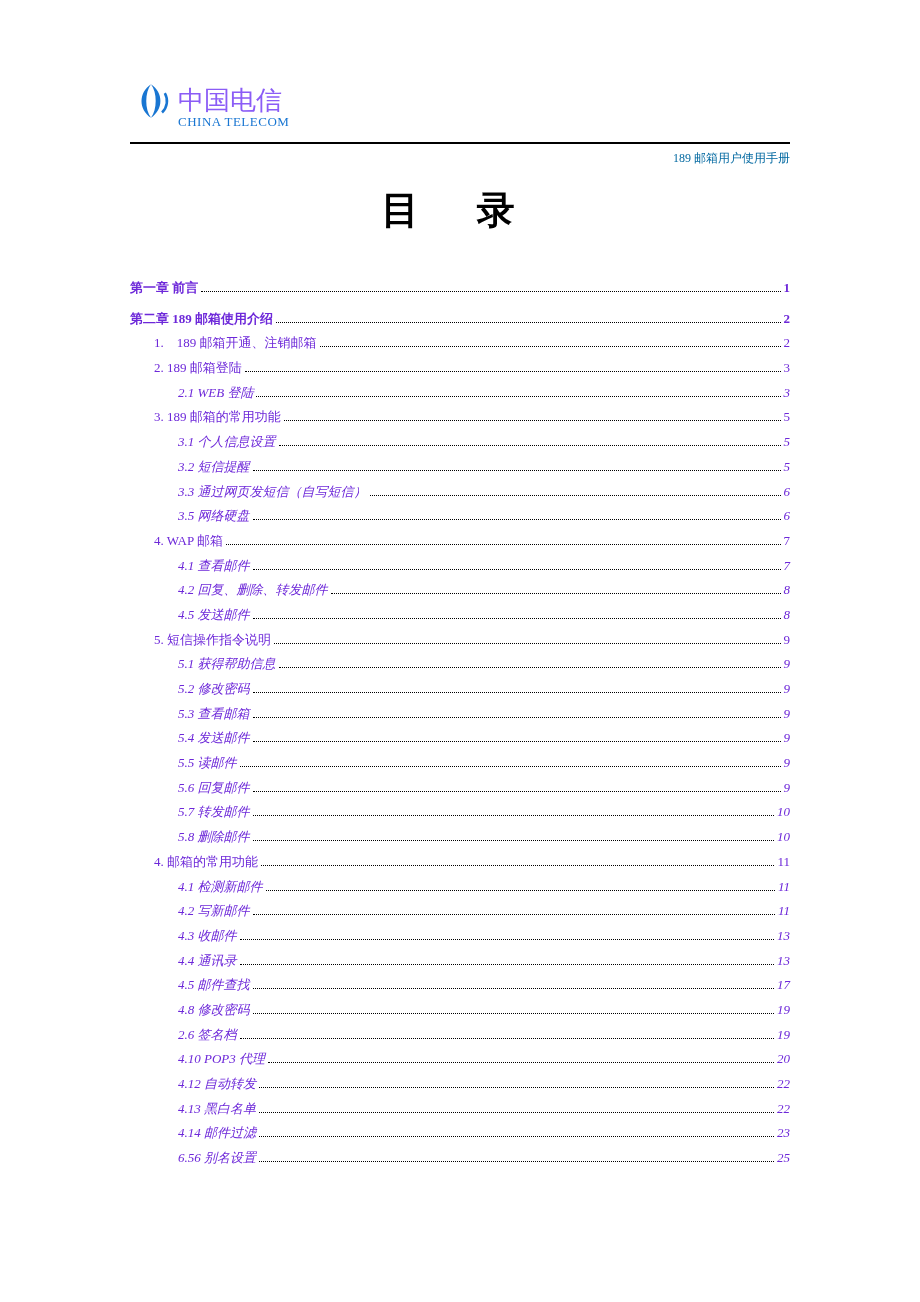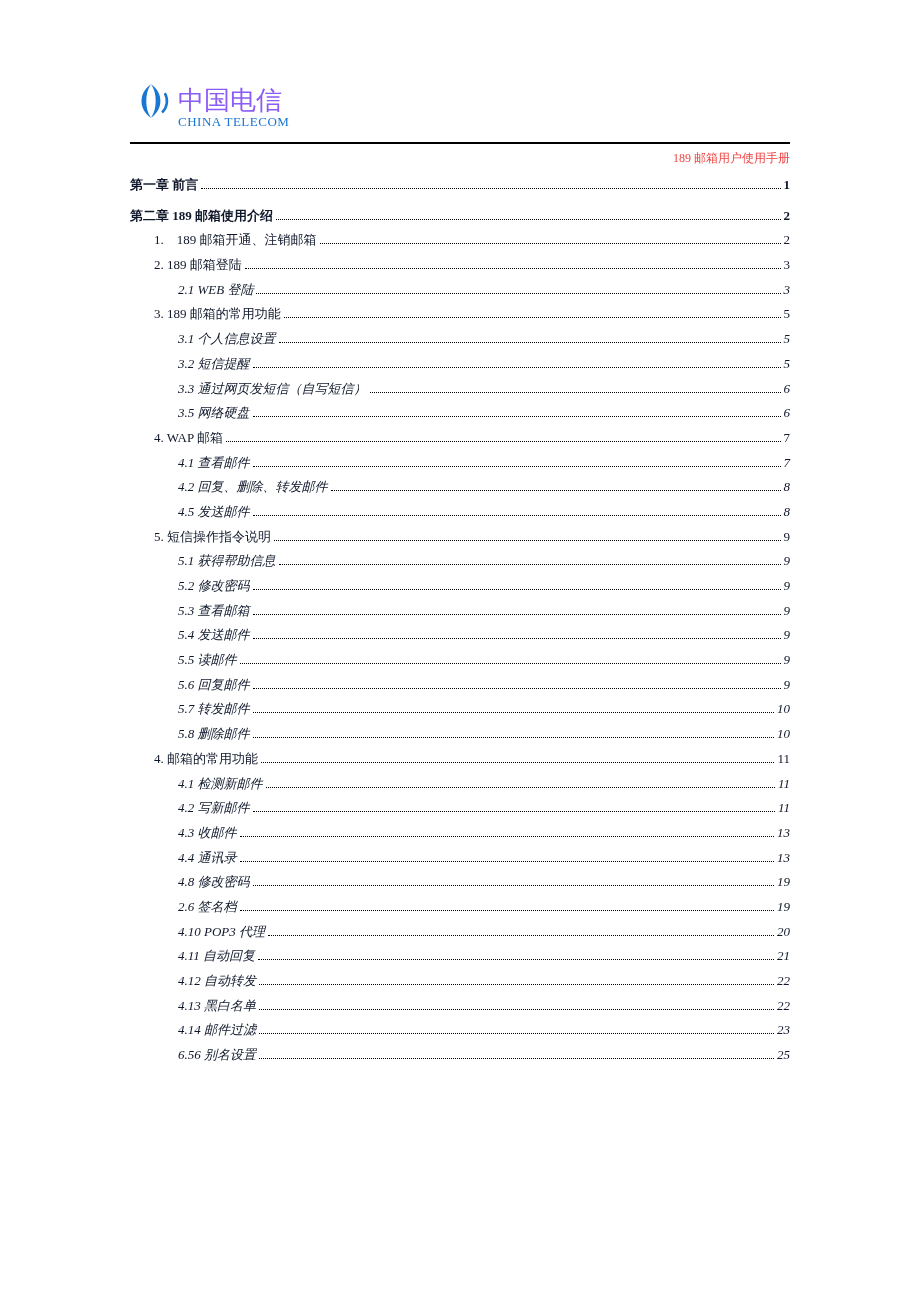--- a/index.html
+++ b/index.html
@@ -4,23 +4,23 @@
   <style>
     * { margin: 0; padding: 0; box-sizing: border-box; }
     body { width: 920px; margin: 0 auto; background: #fff; font-family: SimSun, "宋体", serif; }
     .page { padding: 80px 130px 50px; }
     .logo-area { margin-bottom: 10px; }
     .logo { display: inline-flex; align-items: center; }
     .logo-mark { color: #1976d2; font-size: 42px; font-weight: bold; margin-right: 6px; }
     .logo-text { color: #8b5cf6; font-family: Liberation Serif, serif; font-size: 26px; }
     .logo-sub { color: #1976d2; font-size: 13px; letter-spacing: 0.5px; margin-top:-4px; }
     .header-line { border: none; border-top: 2px solid #000; margin: 8px 0 6px; }
-    .header-right { text-align: right; font-size: 12px; color: #ef4444; }
+    .header-right { text-align: right; font-size: 12px; color: #0369a1; }
     .big-title { text-align: center; font-size: 38px; font-weight: bold; letter-spacing: 24px; margin: 18px 0 40px; font-family: SimSun,serif; }
-    .toc { font-size: 13px; color: #0f172a; }
+    .toc { font-size: 13px; color: #6d28d9; }
     .toc-row { display: flex; align-items: baseline; line-height: 1.9; }
     .toc-label { white-space: nowrap; }
     .toc-dots { flex: 1; border-bottom: 1.2px dotted #000; margin: 0 3px 4px; }
     .toc-page { white-space: nowrap; }
     .l0 { font-weight: bold; margin-top: 6px; }
     .l1 { padding-left: 24px; font-weight: normal; }
     .l2 { padding-left: 48px; font-style: italic; font-family: Liberation Serif, serif; }
     .l2 .toc-page { font-style: italic; }
   </style>
 </head>
@@ -36,20 +36,21 @@
         </svg>
       </span>
       <span>
         <div class="logo-text">中国电信</div>
         <div class="logo-sub">CHINA TELECOM</div>
       </span>
     </div>
   </div>
   <hr class="header-line">
   <div class="header-right">189 邮箱用户使用手册</div>
+  <div class="big-title">目  录</div>
   <div class="toc" id="toc">
       <div class="toc-row l0">
         <span class="toc-label">第一章  前言 </span>
         <span class="toc-dots"></span>
         <span class="toc-page">1</span>
       </div>
       <div class="toc-row l0">
         <span class="toc-label">第二章  189 邮箱使用介绍 </span>
         <span class="toc-dots"></span>
         <span class="toc-page">2</span>
@@ -178,38 +179,38 @@
         <span class="toc-label">4.3 收邮件 </span>
         <span class="toc-dots"></span>
         <span class="toc-page">13</span>
       </div>
       <div class="toc-row l2">
         <span class="toc-label">4.4 通讯录 </span>
         <span class="toc-dots"></span>
         <span class="toc-page">13</span>
       </div>
       <div class="toc-row l2">
+        <span class="toc-label">4.5 邮件查找 </span>
+        <span class="toc-dots"></span>
+        <span class="toc-page">17</span>
+      </div>
+      <div class="toc-row l2">
         <span class="toc-label">4.8 修改密码 </span>
         <span class="toc-dots"></span>
         <span class="toc-page">19</span>
       </div>
       <div class="toc-row l2">
         <span class="toc-label">2.6 签名档 </span>
         <span class="toc-dots"></span>
         <span class="toc-page">19</span>
       </div>
       <div class="toc-row l2">
         <span class="toc-label">4.10 POP3 代理 </span>
         <span class="toc-dots"></span>
         <span class="toc-page">20</span>
-      </div>
-      <div class="toc-row l2">
-        <span class="toc-label">4.11 自动回复 </span>
-        <span class="toc-dots"></span>
-        <span class="toc-page">21</span>
       </div>
       <div class="toc-row l2">
         <span class="toc-label">4.12 自动转发 </span>
         <span class="toc-dots"></span>
         <span class="toc-page">22</span>
       </div>
       <div class="toc-row l2">
         <span class="toc-label">4.13 黑白名单 </span>
         <span class="toc-dots"></span>
         <span class="toc-page">22</span>

